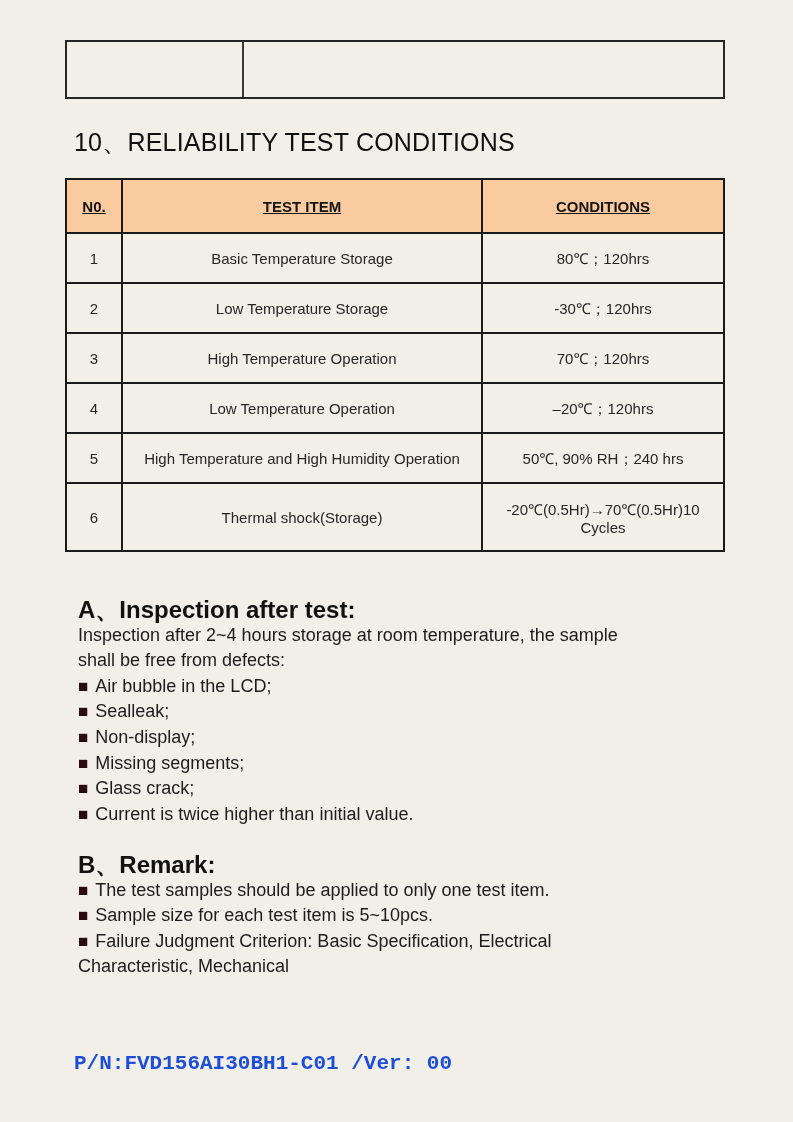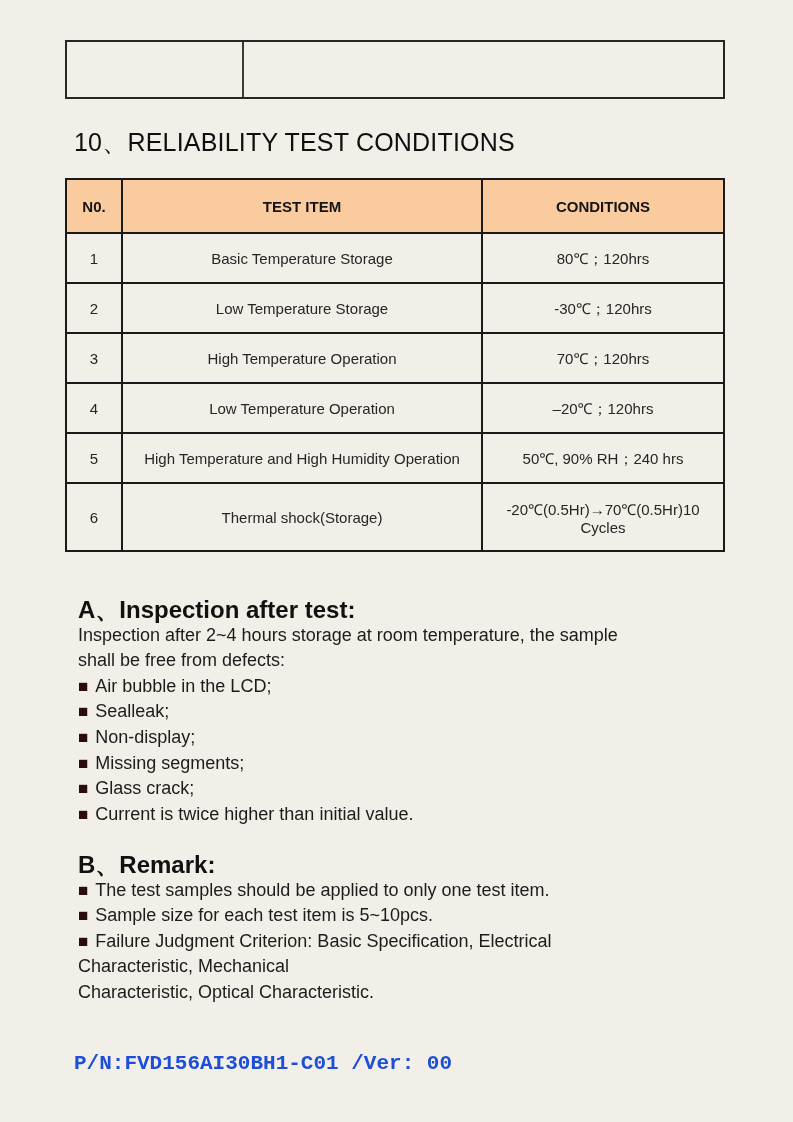--- a/index.html
+++ b/index.html
@@ -43,20 +43,21 @@
     vertical-align:middle;
     font-size:15px;
     padding:2px 6px;
   }
   table.rel-table th {
     background:#fbcba0;
     height:54px;
     font-weight:bold;
     color:#141414;
     font-size:15px;
+    text-decoration:underline;
   }
   table.rel-table td { height:50px; color:#262626; }
   table.rel-table tr.tall td { height:68px; }
   col.c-no   { width:56px; }
   col.c-item { width:360px; }
   col.c-cond { width:242px; }
 
   
   .section {
     position:absolute; left:78px;
@@ -185,16 +186,15 @@
   </div>
   <div class="bullet-line">
     <span class="sq">■</span>
     <span>Sample size for each test item is 5~10pcs.</span>
   </div>
   <div class="bullet-line">
     <span class="sq">■</span>
     <span>Failure Judgment Criterion: Basic Specification, Electrical</span>
   </div>
   <div class="plain-line">Characteristic, Mechanical</div>
-  <div class="plain-line">Characteristic, Optical Characteristic.</div>
 </div>
 
 <div class="footer-pn">P/N:FVD156AI30BH1-C01 /Ver: 00</div>
 
 </body></html>

